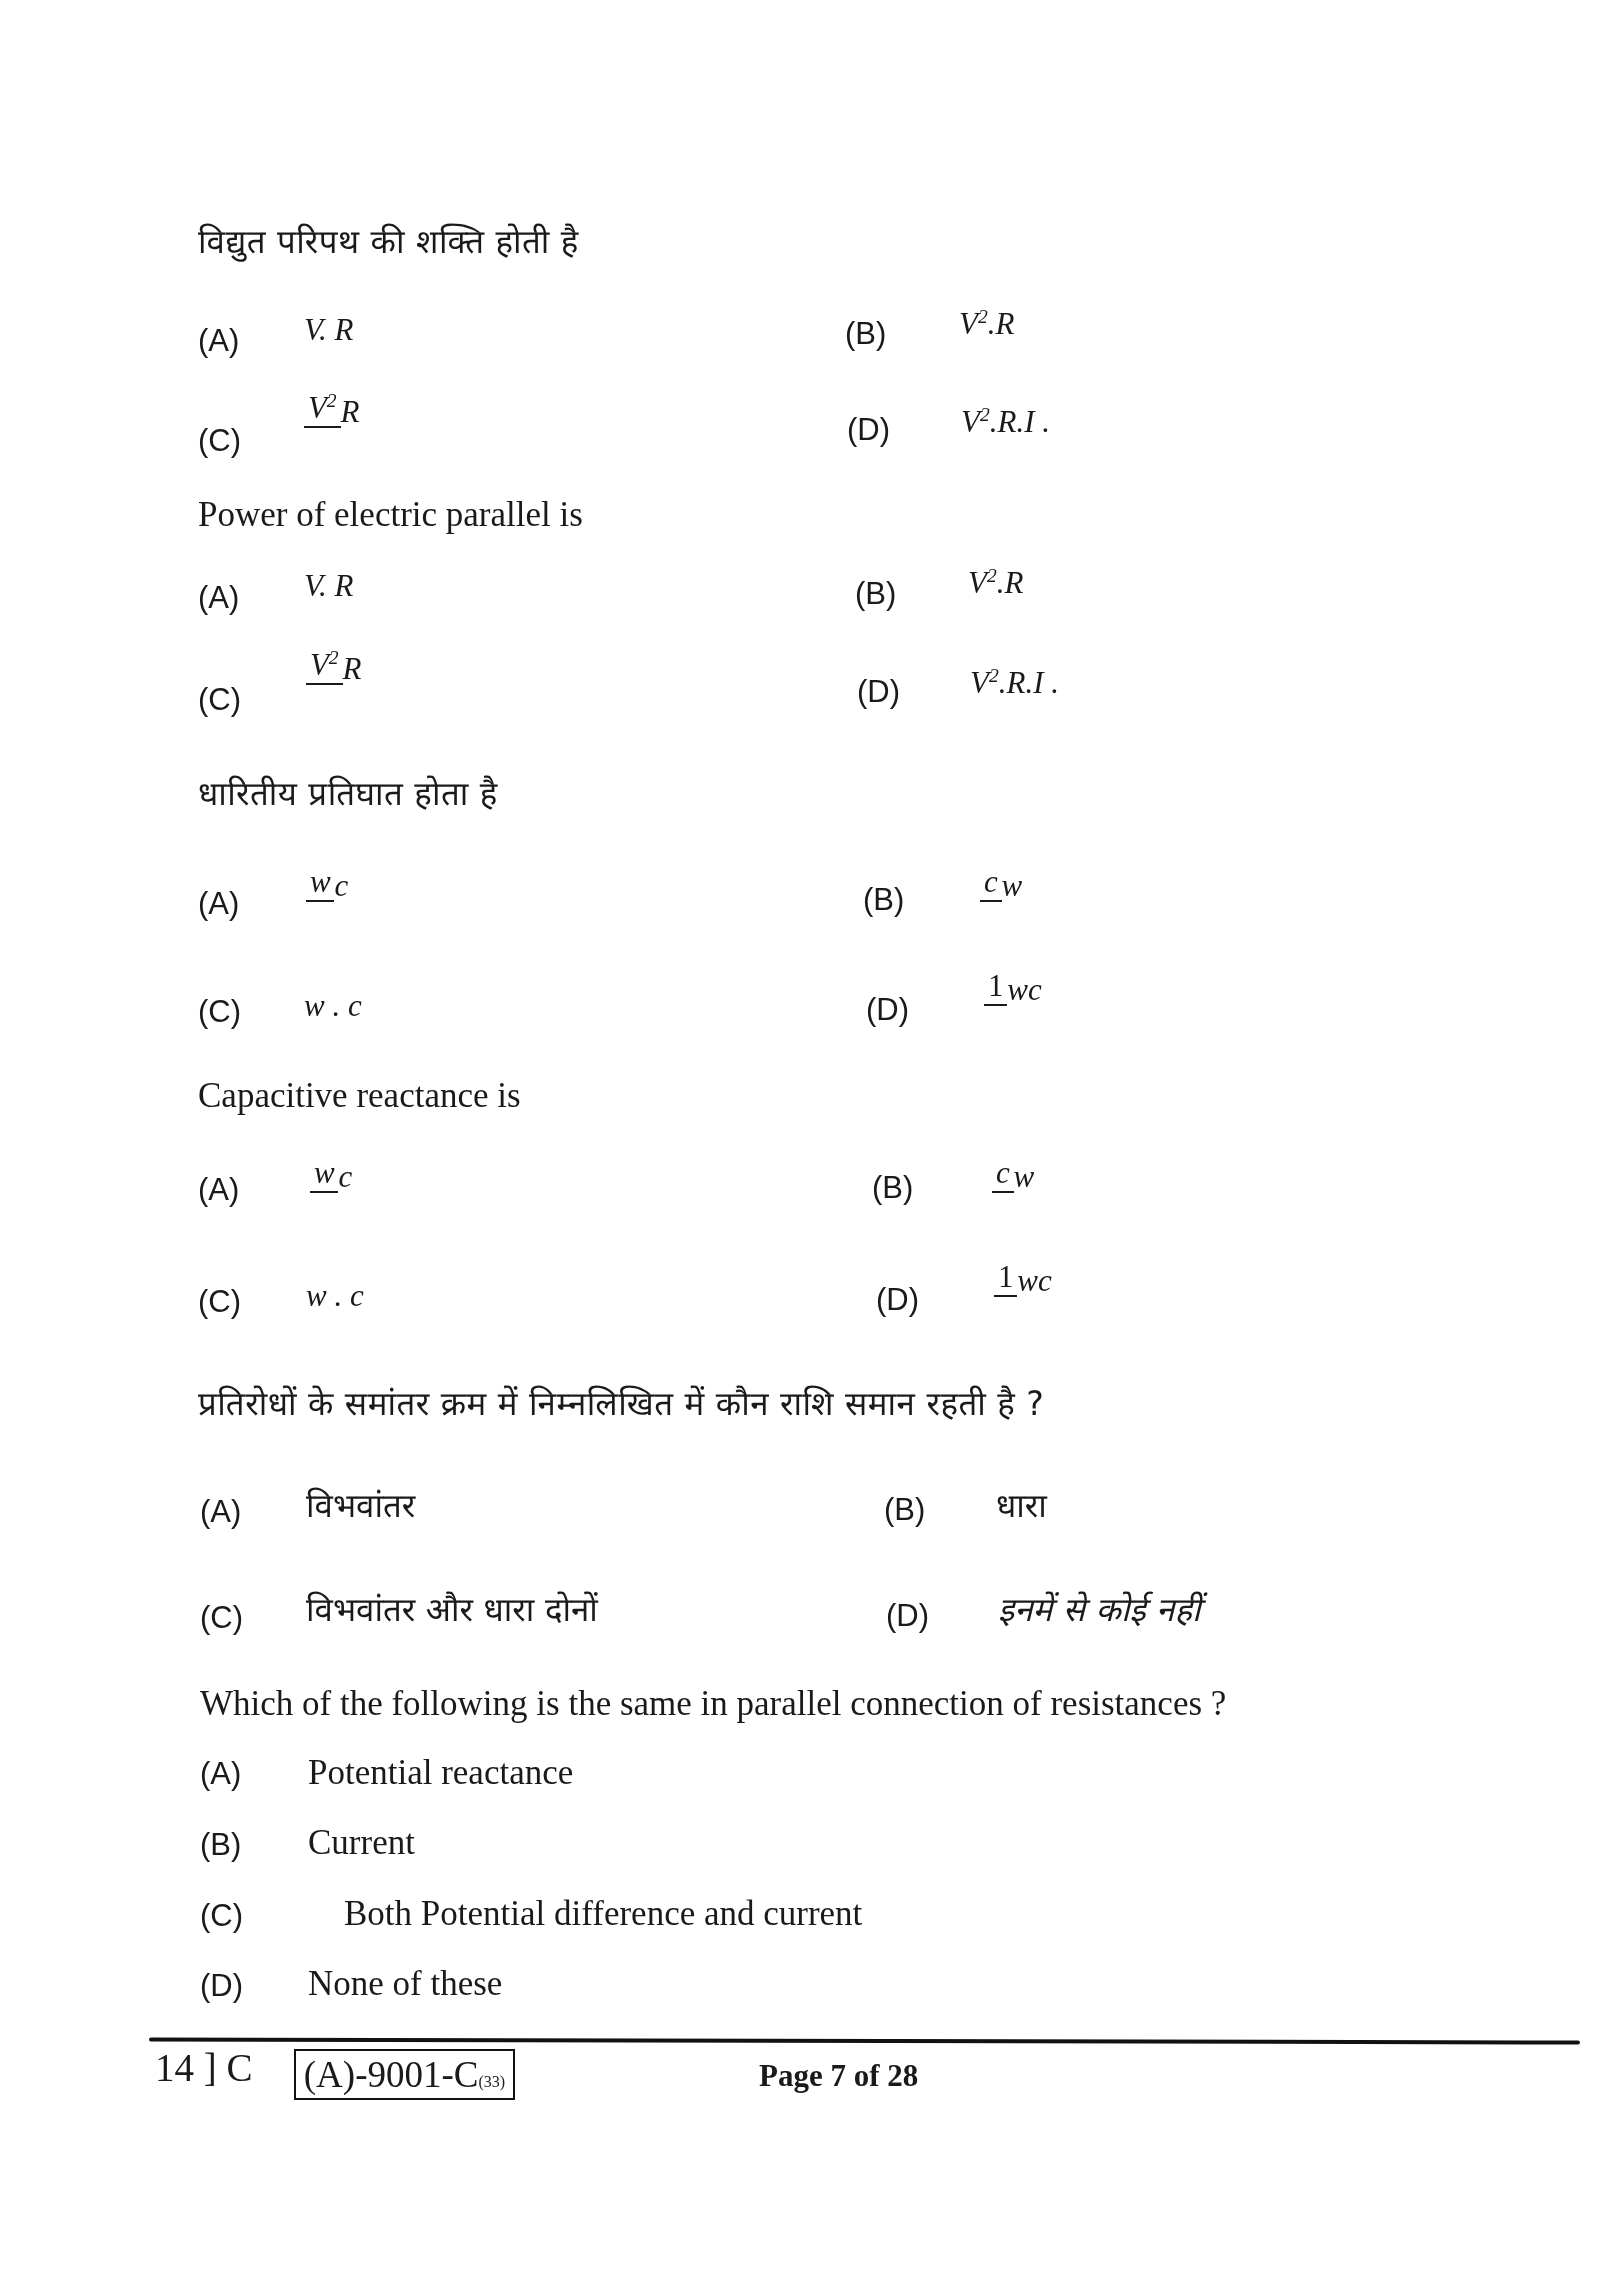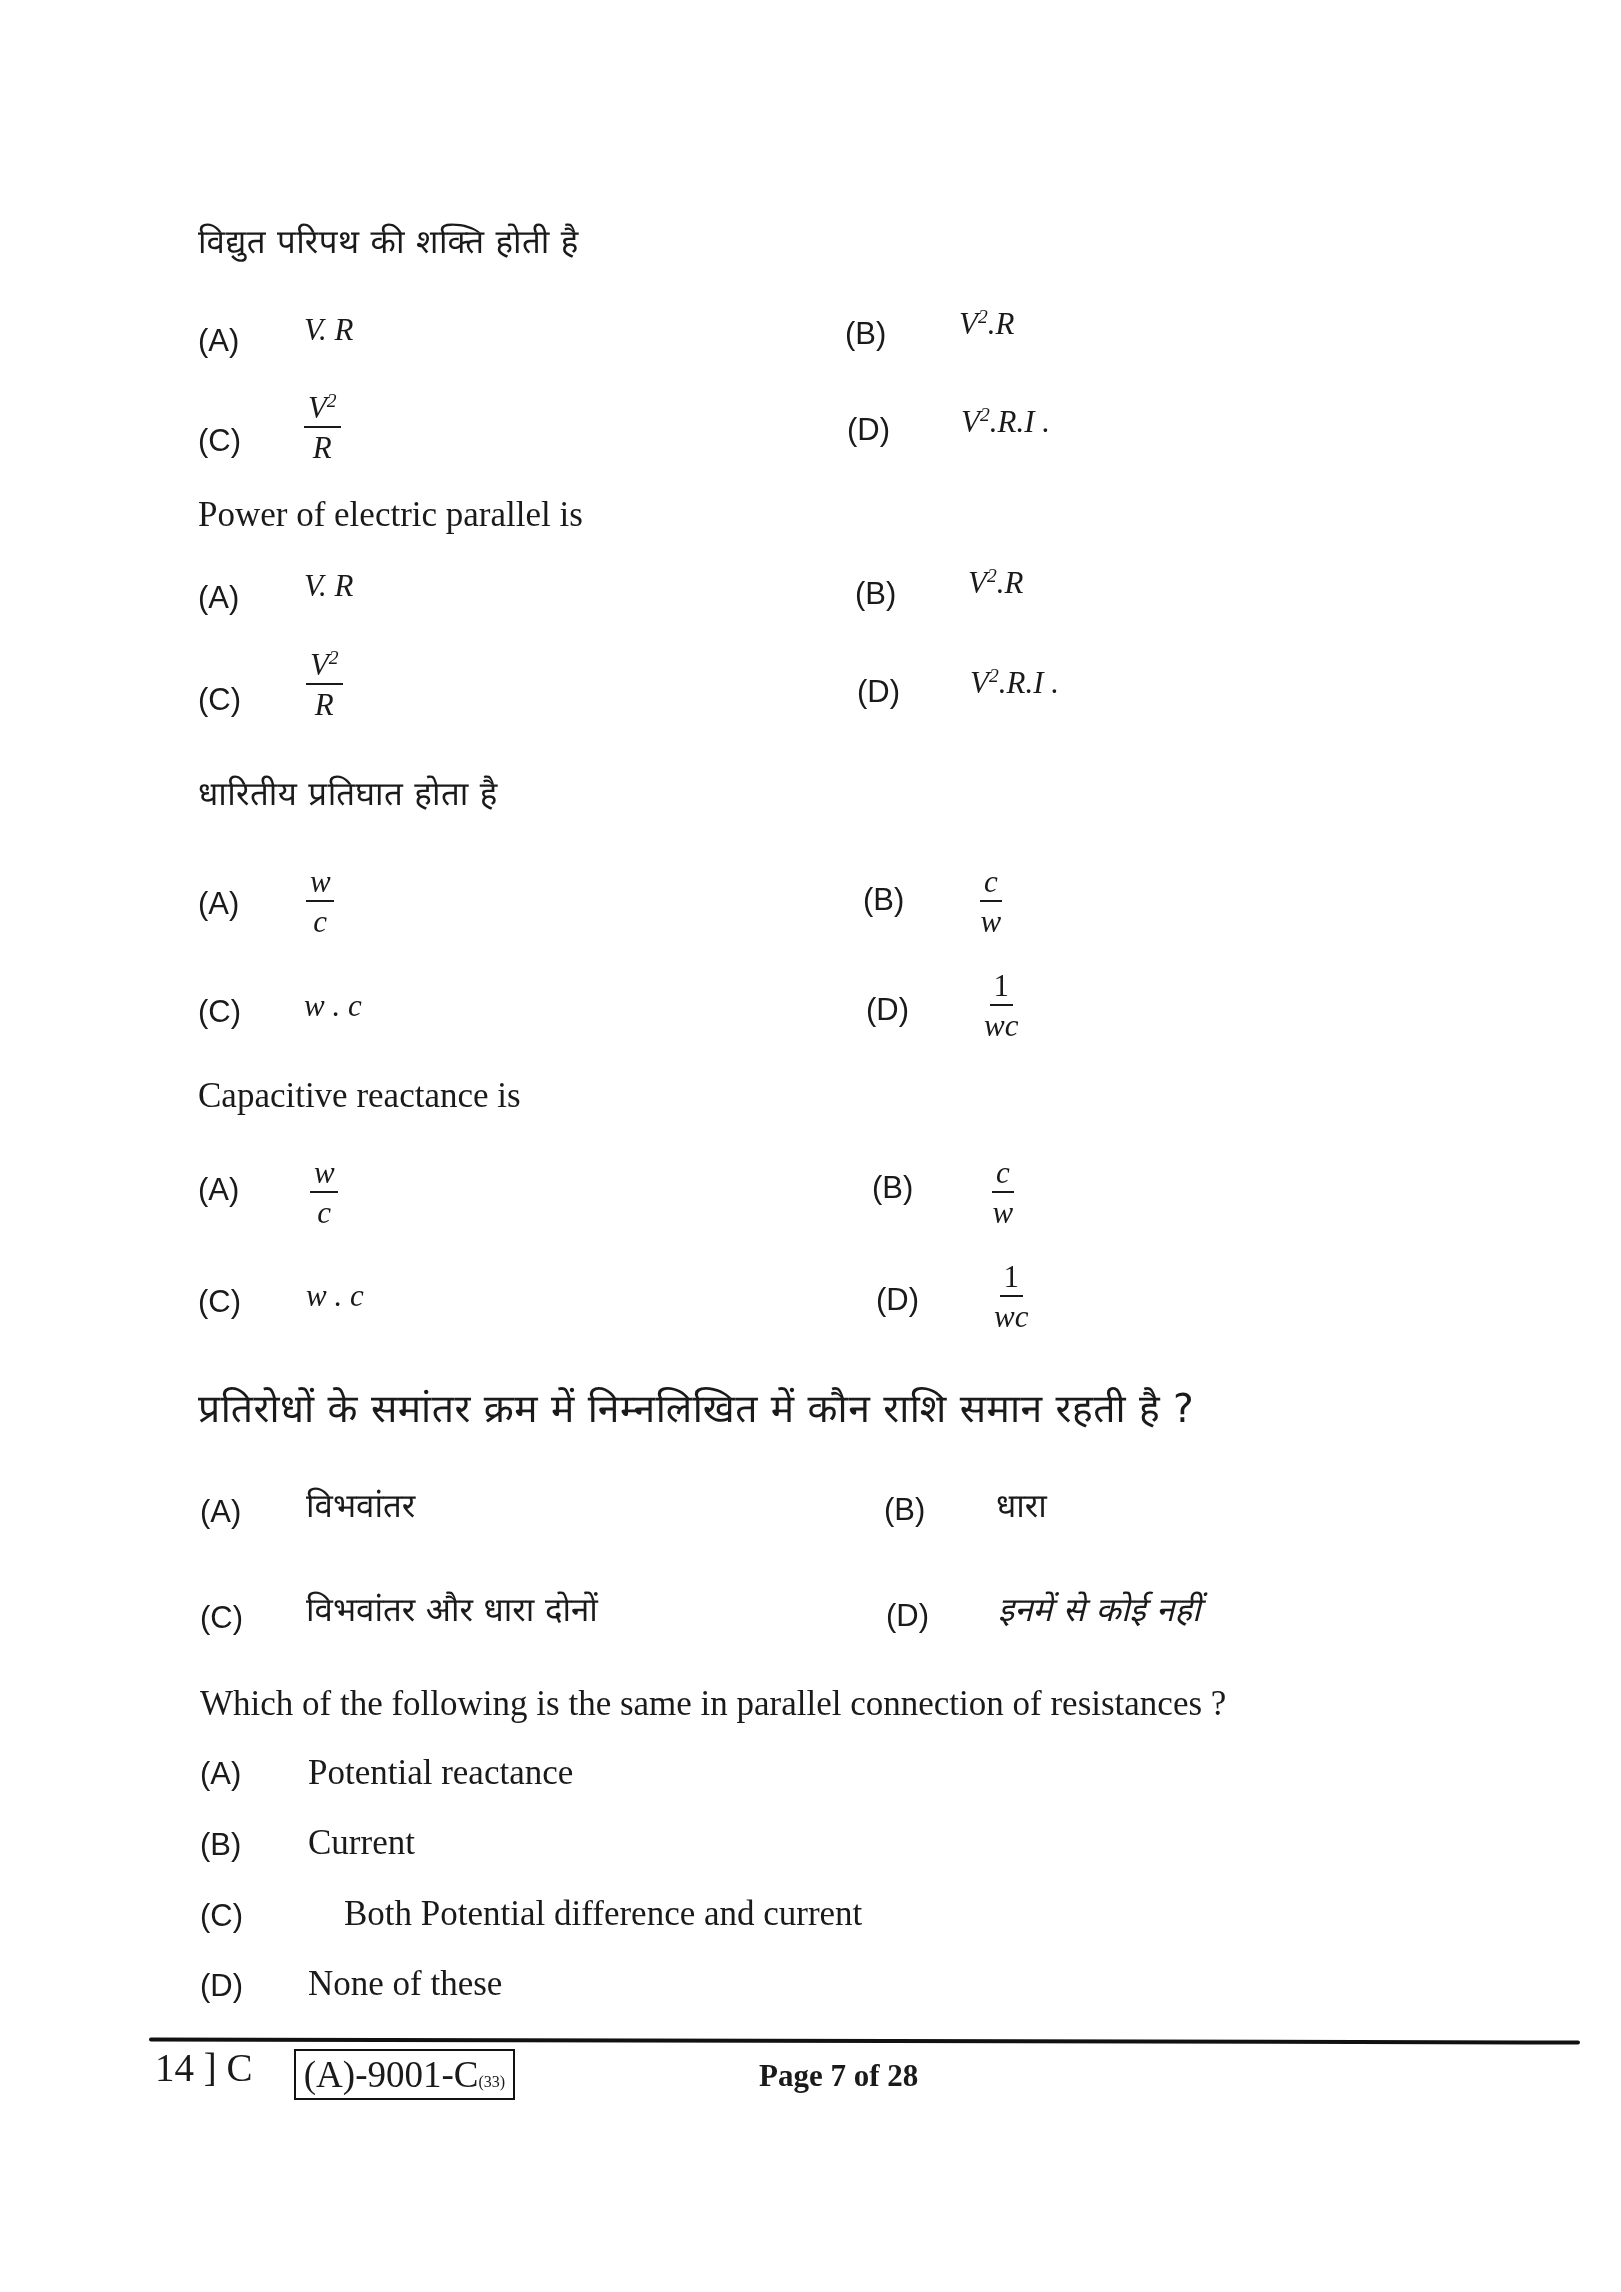--- a/index.html
+++ b/index.html
@@ -9,21 +9,21 @@
     font-family: "Liberation Serif", "DejaVu Serif", serif;
     color: #1a1a1a;
   }
   .abs { position: absolute; }
   .q-hindi { font-family: "DejaVu Sans", sans-serif; font-size: 33px; letter-spacing: 0.5px; text-align: center; }
   .q-eng { font-size: 35px; }
   .lbl { font-family: "Liberation Sans", "DejaVu Sans", sans-serif; font-size: 31px; }
   .val { font-family: "Liberation Serif", serif; font-style: italic; font-size: 31px; }
   .val-plain { font-family: "Liberation Serif", serif; font-size: 35px; }
   .val-hindi { font-family: "DejaVu Sans", sans-serif; font-size: 33px; }
-  .frac { display: inline-flex; flex-direction: column; align-items: center; line-height: 1; }
+  .frac { display: inline-flex; flex-direction: row; align-items: center; line-height: 1; }
   .frac .num { padding: 0 3.9px 2.9px 3.9px; border-bottom: 2px solid #1a1a1a; }
   .frac .den { padding-top: 3.9px; }
   sup { font-size: 19.6px; }
   .divider {
     position: absolute; left: 149px; top: 2039px; width: 1431px; height: 3.9px;
     background: #111; border-radius: 2px; transform: rotate(0.12deg);
   }
   .footer-num { font-size: 39px; }
   .footer-box {
     border: 2px solid #111; padding: 2px 7.8px; font-size: 37px;
@@ -123,21 +123,21 @@
 <div class="abs val" style="left:306px; top:1278px;">w . c</div>
 
 <div class="abs lbl" style="left:876px; top:1282px;">(D)</div>
 <div class="abs val" style="left:994px; top:1259px;">
   <span class="frac">
       <span class="num" style="font-style:normal">1</span>
       <span class="den">wc</span>
     </span>
 </div>
 
-<div class="abs q-hindi" style="left:198px; top:1380px; font-size:39px;">प्रतिरोधों के समांतर क्रम में निम्नलिखित में कौन राशि समान रहती है ?</div>
+<div class="abs q-hindi" style="left:198px; top:1380px; font-size:33px;">प्रतिरोधों के समांतर क्रम में निम्नलिखित में कौन राशि समान रहती है ?</div>
 
 <div class="abs lbl" style="left:200px; top:1494px;">(A)</div>
 <div class="abs val-hindi" style="left:306px; top:1482px;">विभवांतर</div>
 
 <div class="abs lbl" style="left:884px; top:1492px;">(B)</div>
 <div class="abs val-hindi" style="left:996px; top:1482px;">धारा</div>
 
 <div class="abs lbl" style="left:200px; top:1600px;">(C)</div>
 <div class="abs val-hindi" style="left:306px; top:1586px;">विभवांतर और धारा दोनों</div>
 

